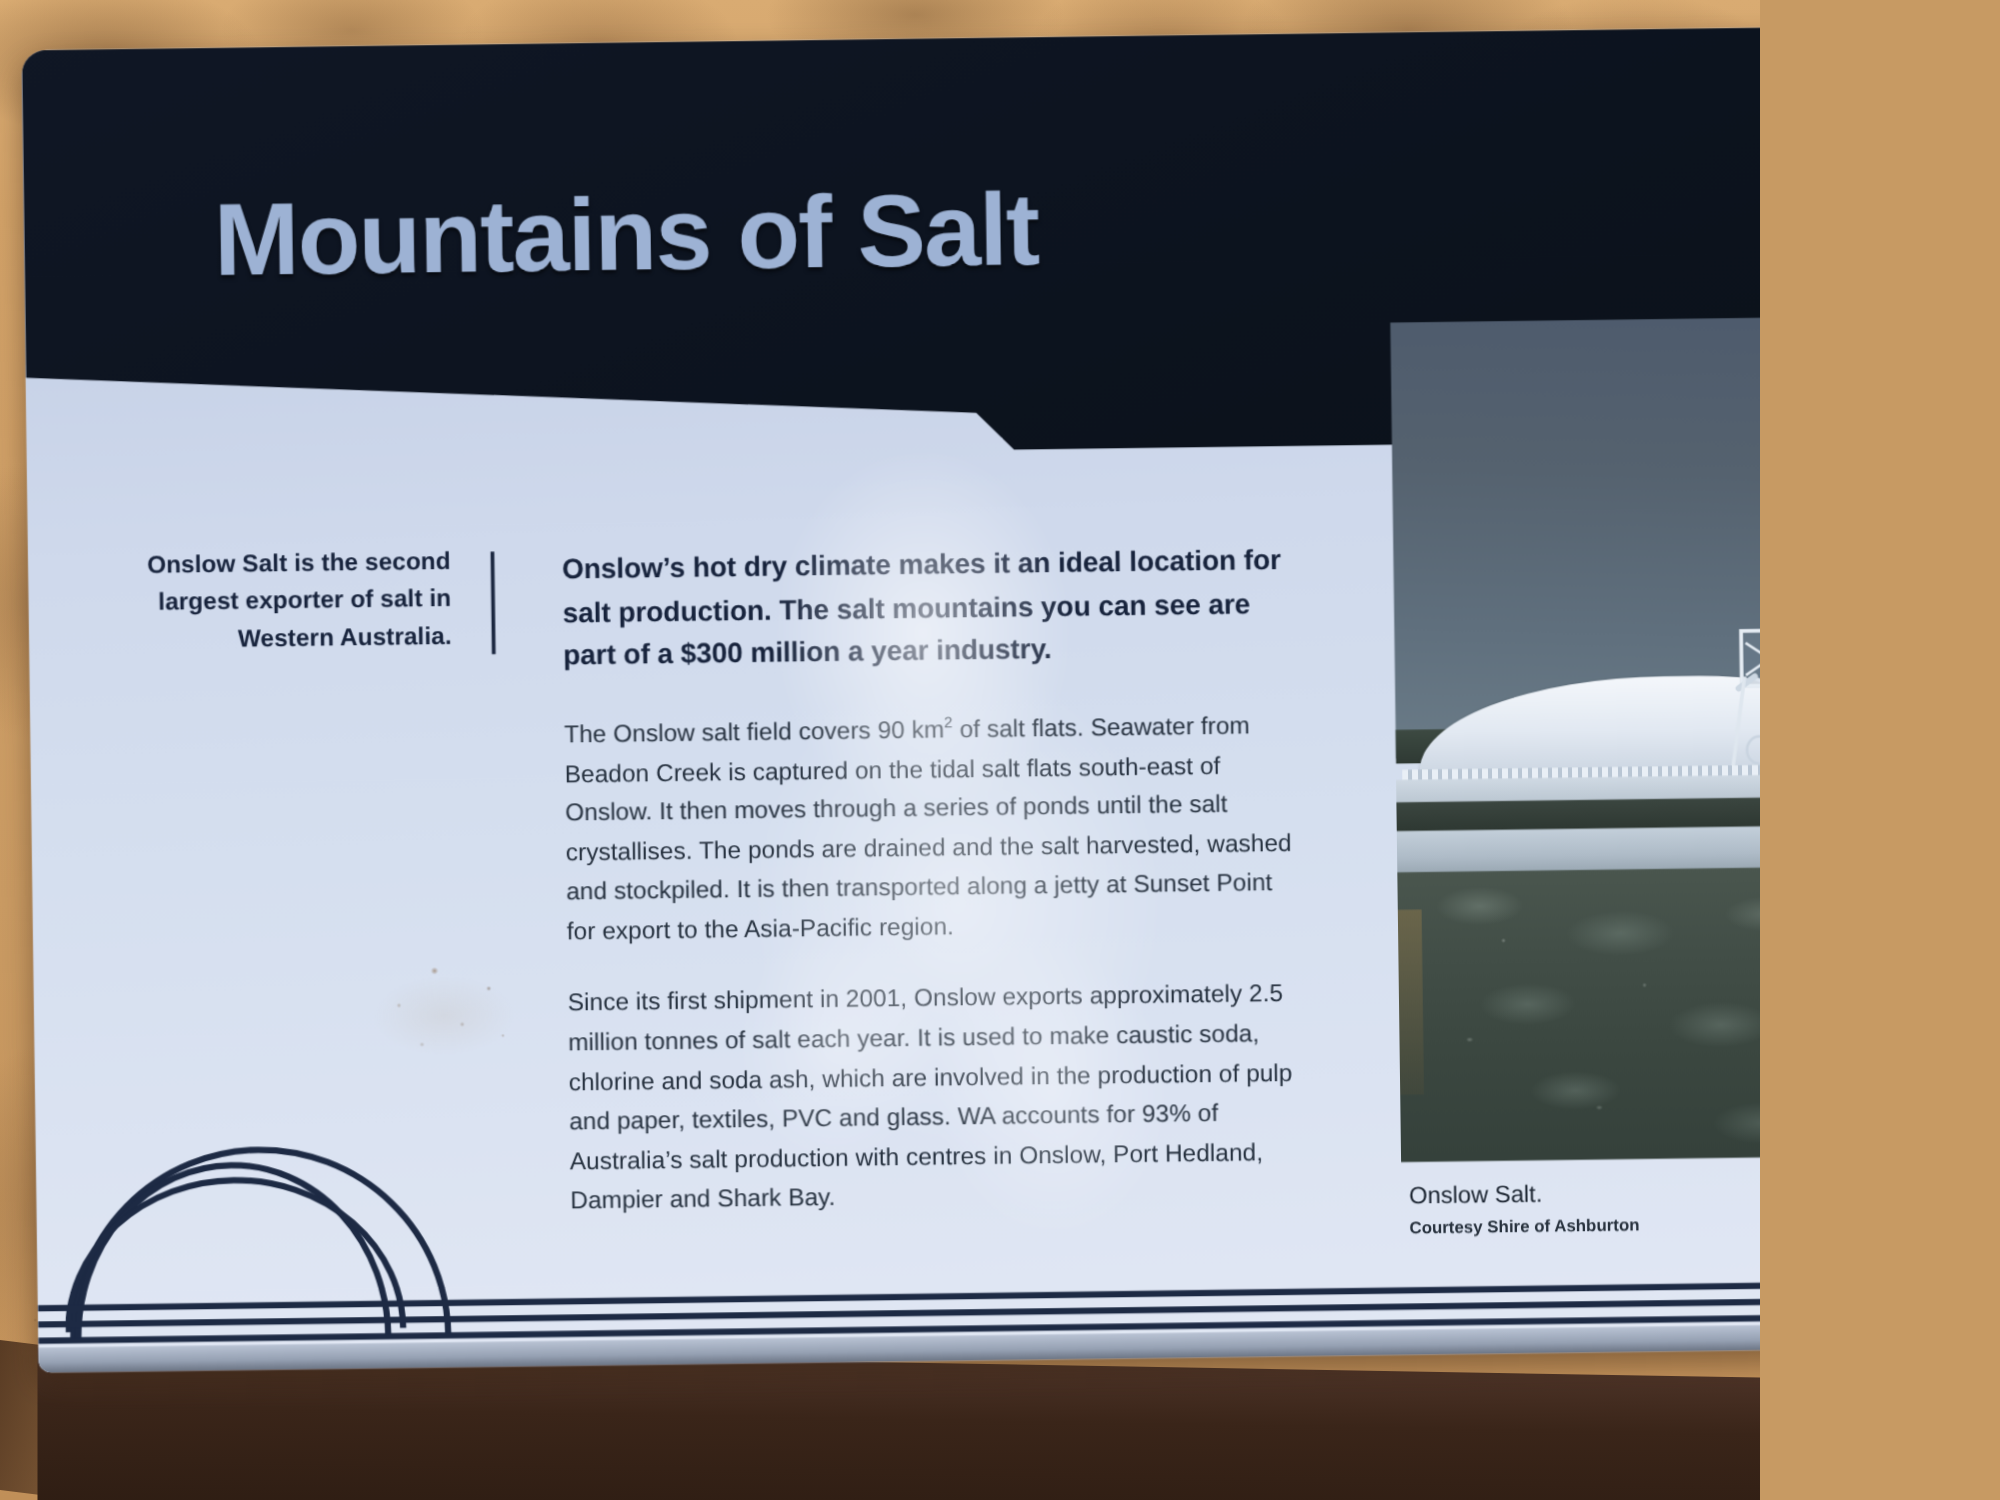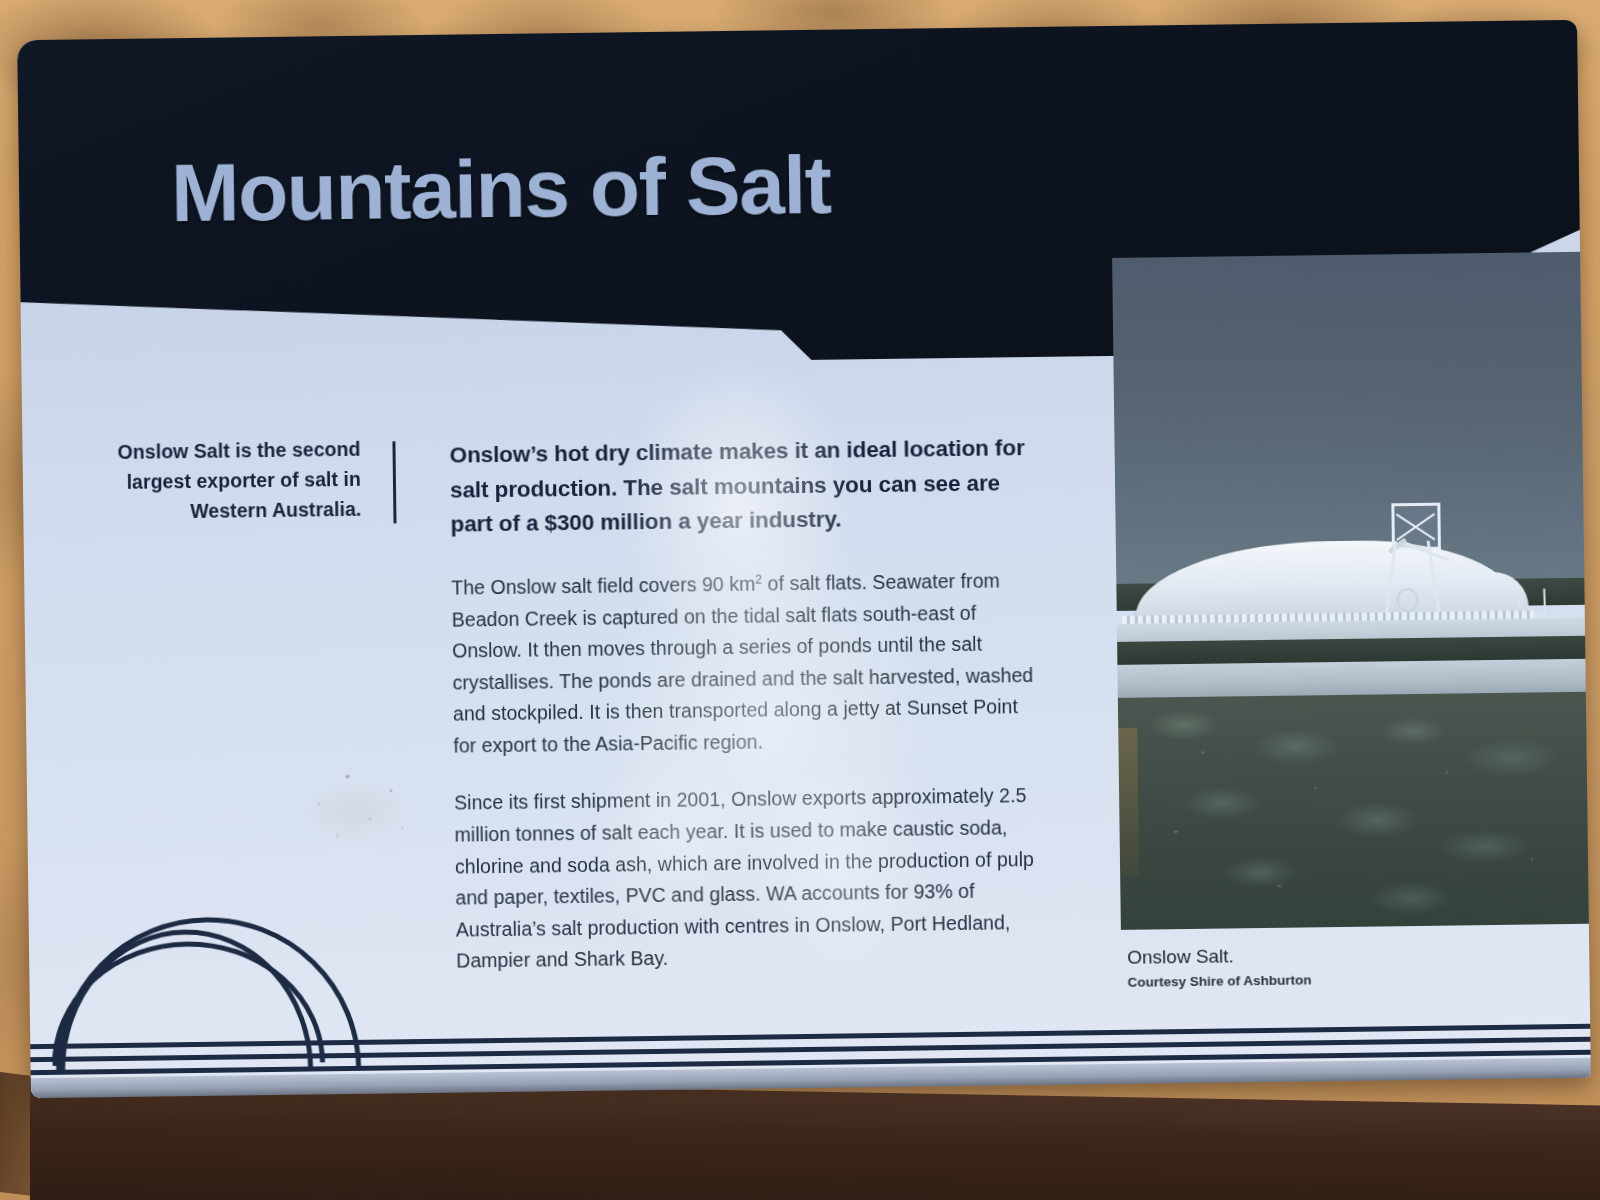--- a/index.html
+++ b/index.html
@@ -4,21 +4,21 @@
 <title>Mountains of Salt — Interpretive Sign</title>
 <style>
   html,body{margin:0;padding:0;}
   body{
     width:1600px;height:1200px;overflow:hidden;
     font-family:"Liberation Sans", sans-serif;
     background:#c79a63;
   }
 
   
-  #scene{position:relative;width:1600px;height:1200px;overflow:hidden;}
+  #scene{position:relative;width:1408px;height:1200px;overflow:hidden;}
   .ground{
     position:absolute;inset:0;
     background:
       radial-gradient(ellipse 180px 90px at 6% 4%, rgba(120,85,50,.55), transparent 70%),
       radial-gradient(ellipse 150px 70px at 20% 2%, rgba(120,85,50,.40), transparent 70%),
       radial-gradient(ellipse 160px 80px at 34% 3%, rgba(130,92,55,.42), transparent 70%),
       radial-gradient(ellipse 170px 70px at 52% 1%, rgba(115,82,48,.45), transparent 70%),
       radial-gradient(ellipse 150px 80px at 66% 3%, rgba(125,88,52,.40), transparent 70%),
       radial-gradient(ellipse 190px 85px at 80% 2%, rgba(118,84,50,.48), transparent 70%),
       radial-gradient(ellipse 160px 75px at 93% 4%, rgba(128,90,54,.42), transparent 70%),

